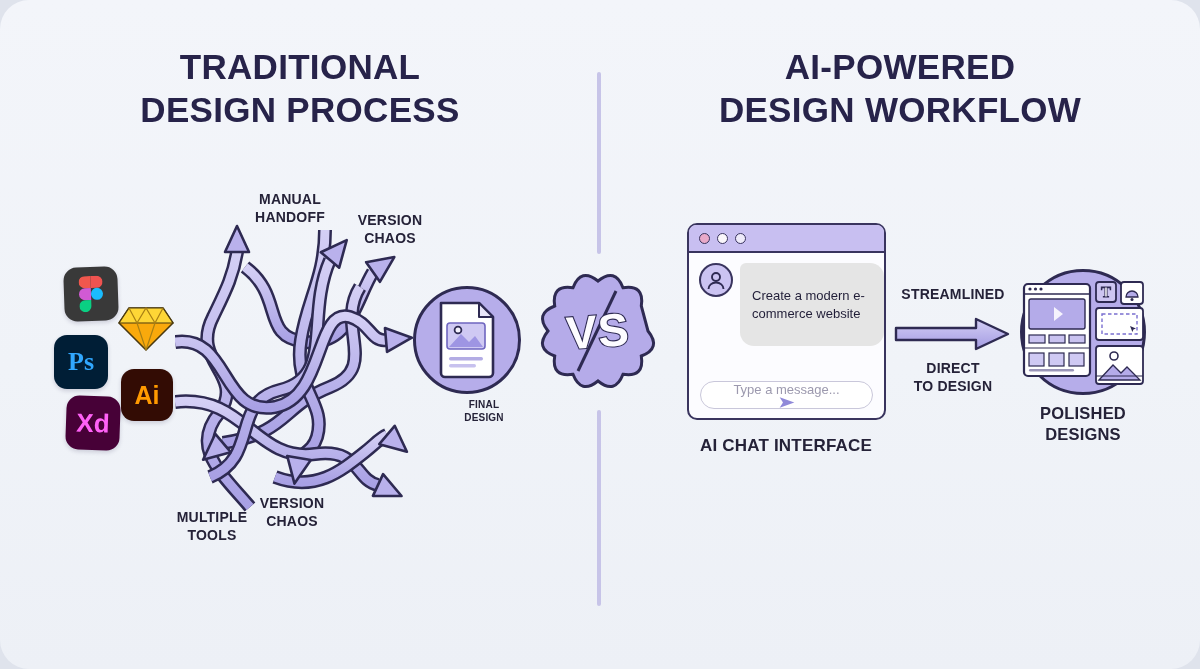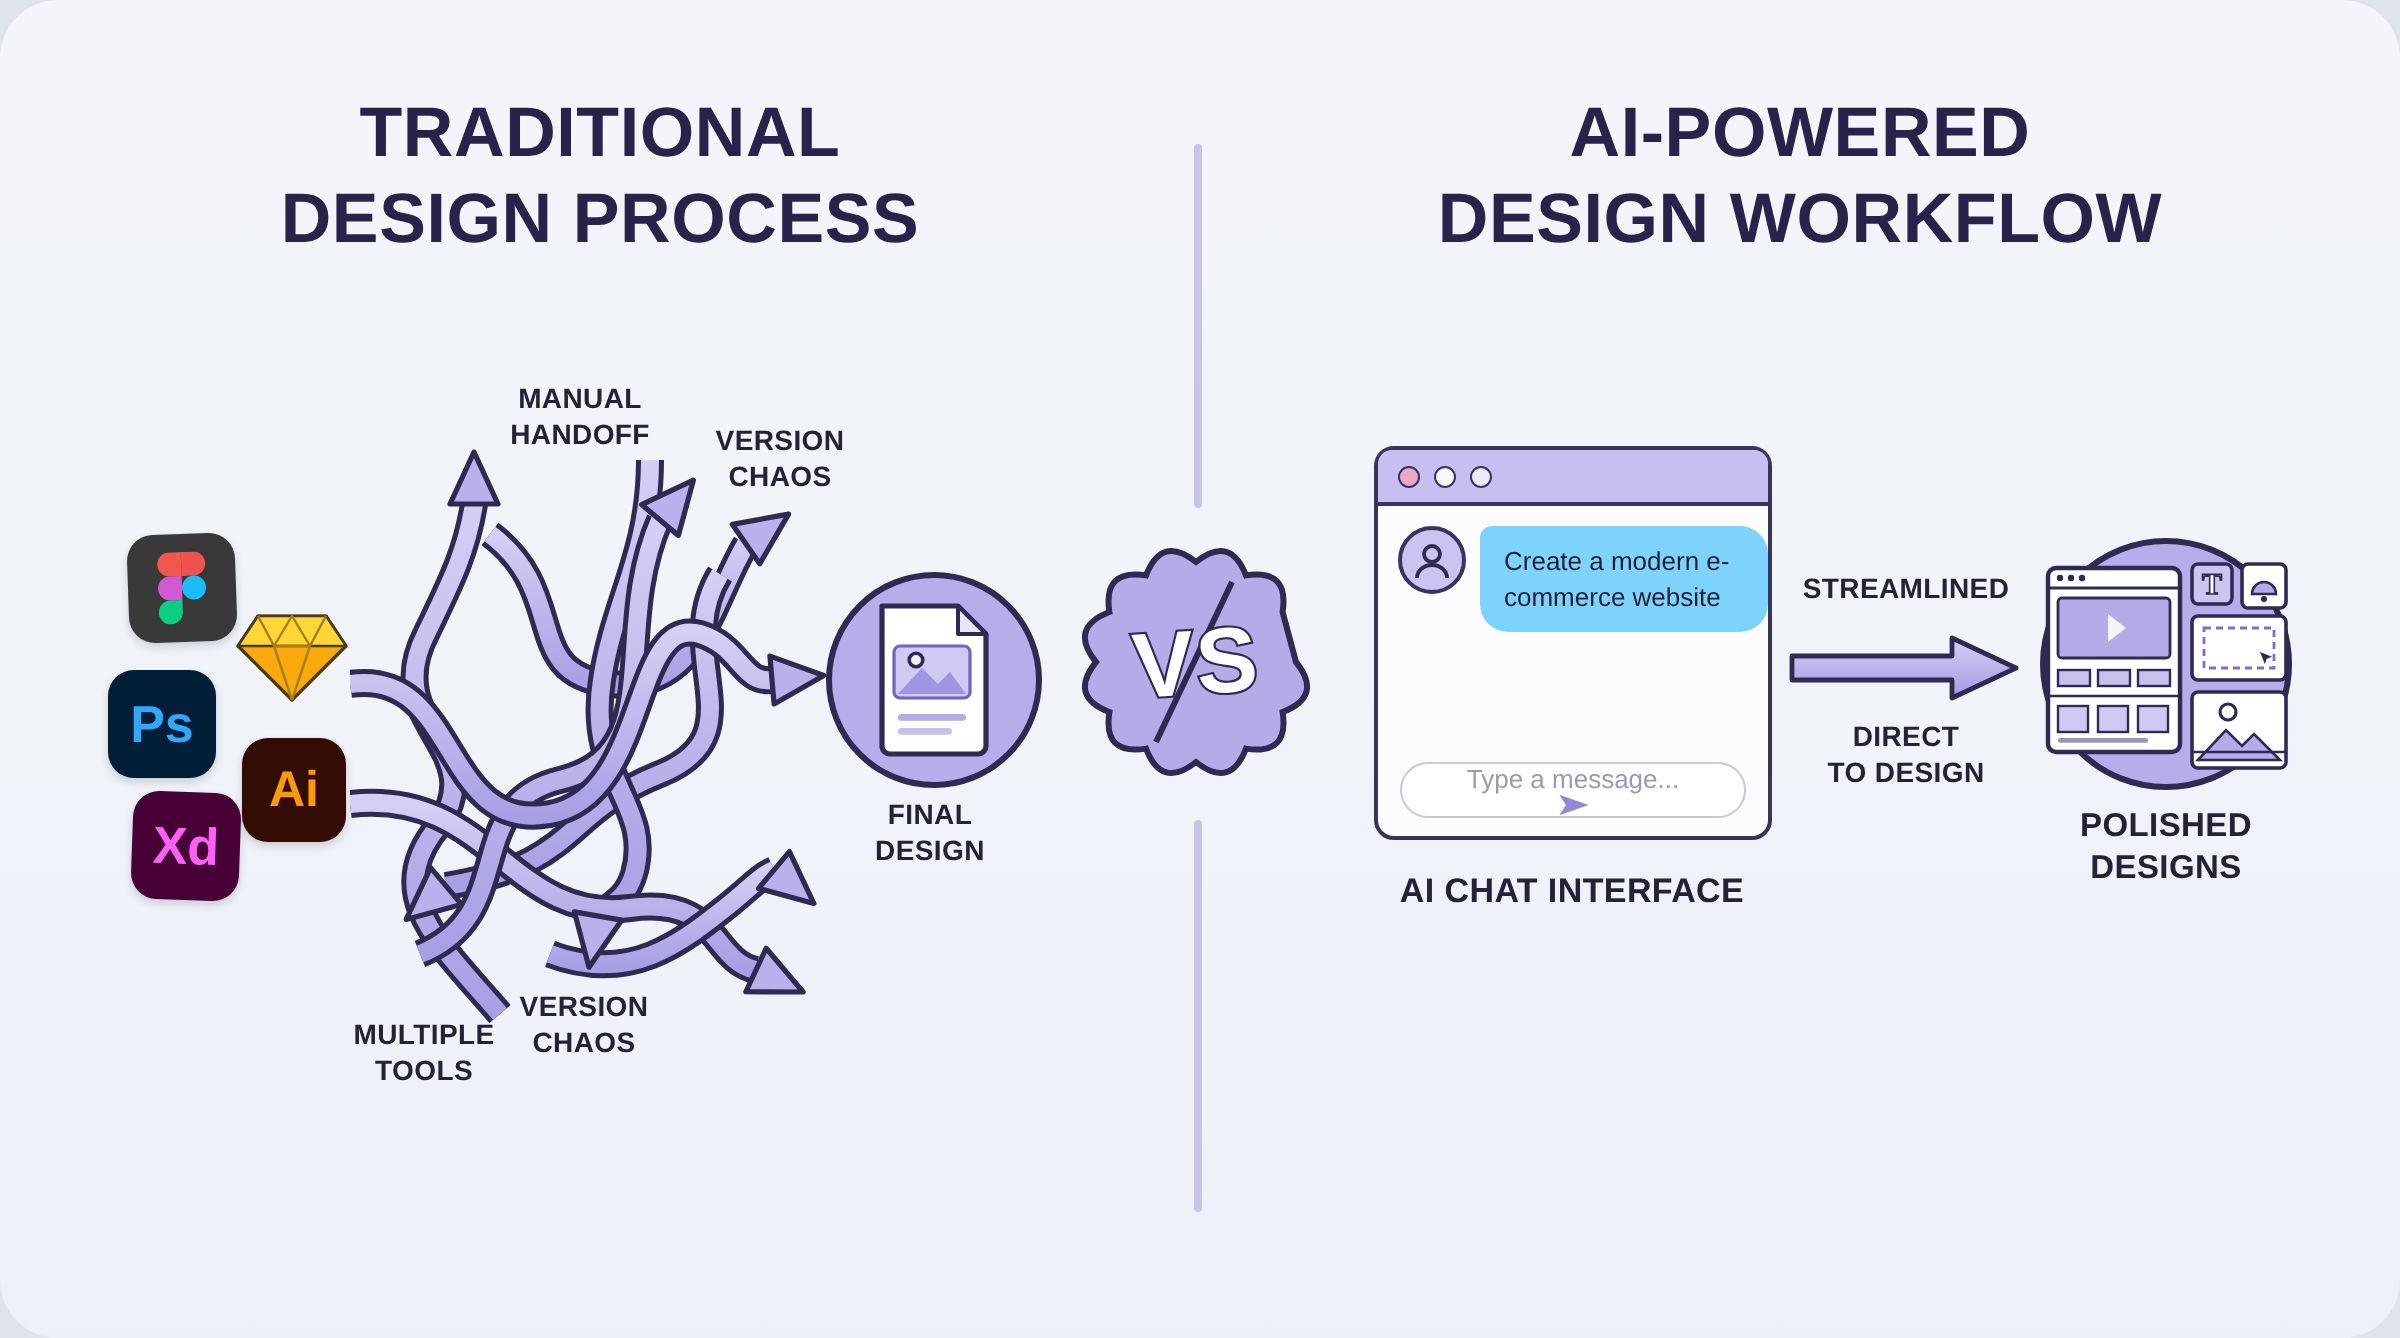--- a/index.html
+++ b/index.html
@@ -18,21 +18,21 @@
   
   .chat-window{left:687px;top:223px;width:199px;height:197px;background:#fcfcff;
     border:2.5px solid #39345e;border-radius:10px;box-sizing:border-box;}
   .chat-titlebar{height:26px;background:#c8bff1;border-bottom:2.5px solid #39345e;
     border-radius:7px 7px 0 0;display:flex;align-items:center;gap:7px;padding-left:10px;}
   .dot{width:11px;height:11px;border-radius:50%;border:1.8px solid #39345e;box-sizing:border-box;}
   .chat-body{position:relative;height:calc(100% - 26px);}
   .msg-row{position:absolute;left:10px;top:10px;display:flex;gap:7px;align-items:flex-start;}
   .avatar{width:34px;height:34px;border-radius:50%;background:#cbc3f2;border:2px solid #39345e;
     display:flex;align-items:center;justify-content:center;box-sizing:border-box;flex:0 0 auto;}
-  .bubble{background:#7dd3fc;border-radius:6px 14px 14px 14px;padding:9px 12px;
+  .bubble{background:#e5e5e5;border-radius:6px 14px 14px 14px;padding:24px 12px;
     font-size:13px;color:#211e38;line-height:1.35;max-width:132px;}
   .chat-input{position:absolute;left:11px;right:11px;bottom:11px;height:28px;border-radius:14px;
     border:1.5px solid #c9c7da;background:#fff;display:flex;align-items:center;
     justify-content:space-between;padding:0 10px;box-sizing:border-box;flex-direction:column;}
   .chat-input .ph{font-size:13px;color:#9c99ae;}
   
   .big-circle{border-radius:50%;background:#b6adea;border:3px solid #2e2a52;
     box-sizing:border-box;display:flex;align-items:center;justify-content:center;}
 </style>
 </head>
@@ -69,21 +69,21 @@
       <path d="M12,24 H6 a6,6 0 1 0 6,6 Z" fill="#0acf83"></path>
     </svg>
   </div>
 
   <svg class="abs" style="left:117px;top:305px;" width="58" height="48" viewBox="0 0 58 48">
     <path d="M12,3 L46,3 L56,18 L29,45 L2,18 Z" fill="#f9a90c" stroke="#4a3a10" stroke-width="1.6" stroke-linejoin="round"></path>
     <path d="M12,3 L46,3 L56,18 L2,18 Z" fill="#fed636" stroke="#4a3a10" stroke-width="1.2" stroke-linejoin="round"></path>
     <path d="M12,3 L20,18 L29,45 M46,3 L38,18 L29,45 M20,18 H38 M20,18 L29,3 L38,18" fill="none" stroke="#a87f14" stroke-width="1.2"></path>
   </svg>
 
-  <div class="abs tile" style="left:54px;top:335px;width:54px;height:54px;background:#001e36;font-size:26px;color:#31a8ff;">
+  <div class="abs tile" style="left:54px;top:335px;width:54px;height:54px;background:#001e36;font-size:26px;color:#31a8ff;font-family:Liberation Serif, serif;">
     <span>Ps</span>
   </div>
 
   <div class="abs tile" style="left:121px;top:369px;width:52px;height:52px;background:#330c04;font-size:25px;color:#ff9a00;">
     <span>Ai</span>
   </div>
 
   <div class="abs tile" style="left:66px;top:396px;width:54px;height:54px;background:#470137;font-size:26px;color:#ff61f6;transform:rotate(2deg);">
     <span>Xd</span>
   </div>
@@ -171,21 +171,21 @@
     <svg width="60" height="78" viewBox="0 0 60 78">
       <path d="M4,2 H42 L56,16 V72 a4,4 0 0 1 -4,4 H8 a4,4 0 0 1 -4,-4 Z" fill="#ffffff" stroke="#2e2a52" stroke-width="2.6" stroke-linejoin="round"></path>
       <path d="M42,2 V16 H56 Z" fill="#e8e5f8" stroke="#2e2a52" stroke-width="2" stroke-linejoin="round"></path>
       <rect x="10" y="22" width="38" height="26" rx="3" fill="#cfc9f3" stroke="#6f66c0" stroke-width="1.6"></rect>
       <circle cx="21" cy="29" r="3.4" fill="#f3f1fc" stroke="#2e2a52" stroke-width="1.8"></circle>
       <path d="M12,46 L24,33 L32,41 L38,35 L46,46 Z" fill="#9e95e3"></path>
       <rect x="12" y="56" width="34" height="3.4" rx="1.7" fill="#b3ace4"></rect>
       <rect x="12" y="63" width="27" height="3.4" rx="1.7" fill="#c7c1ee"></rect>
     </svg>
   </div>
-  <div class="abs lbl" style="left:405px;top:399px;width:120px;font-size:14px;">
+  <div class="abs lbl" style="left:424px;top:399px;width:120px;font-size:10px;">
     <span>FINAL</span>
       <span>DESIGN</span>
   </div>
 
   <div class="abs chat-window">
     <div class="chat-titlebar">
       <div class="dot" style="background:#e8a9c9;"></div>
       <div class="dot" style="background:#faf7fb;"></div>
       <div class="dot" style="background:#eeebfa;"></div>
     </div>

